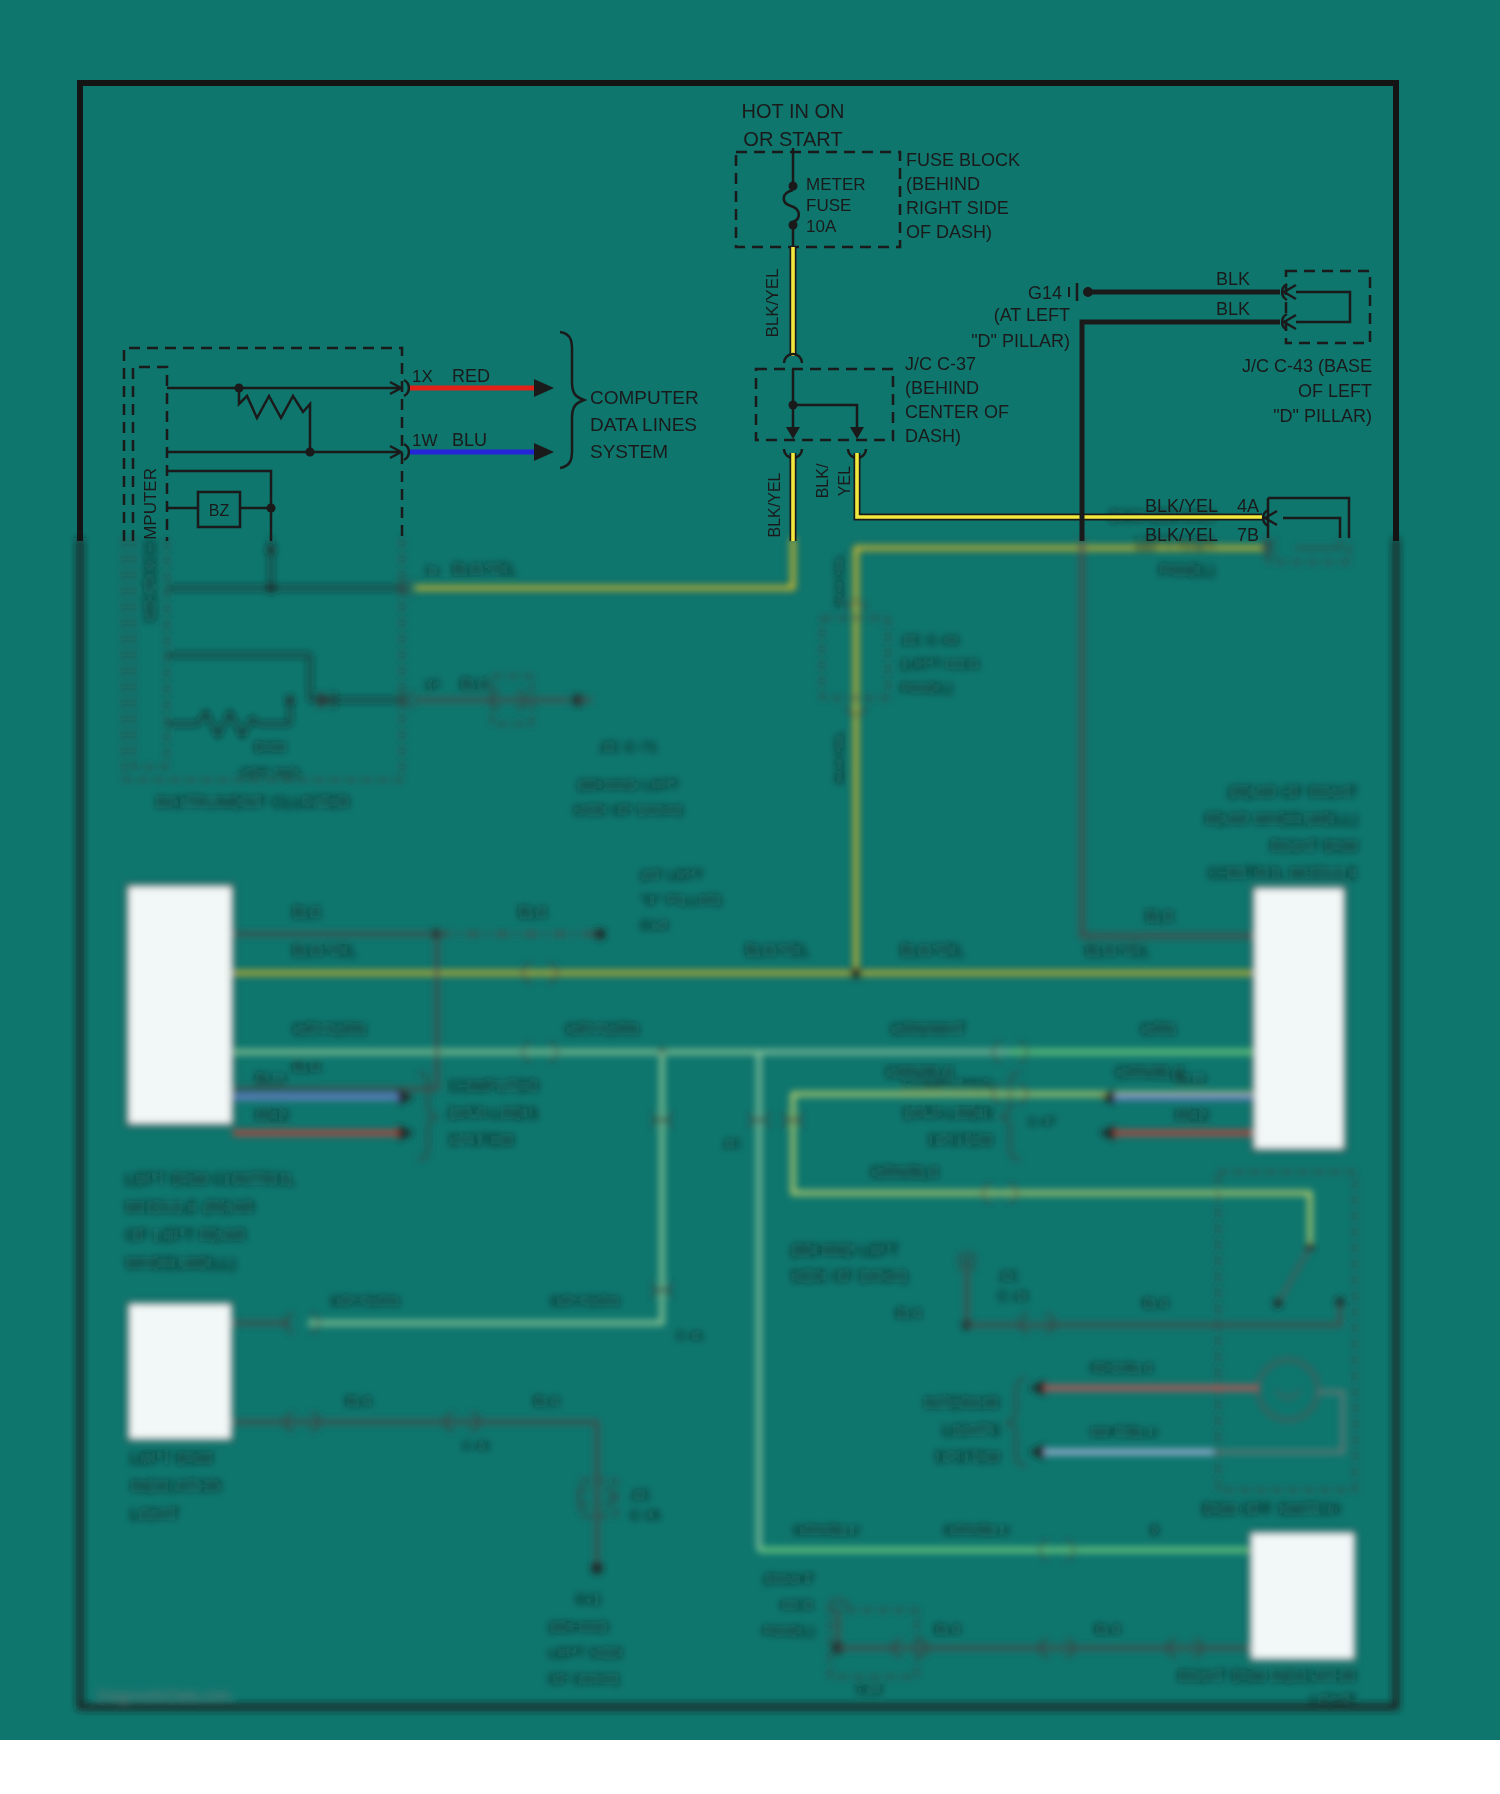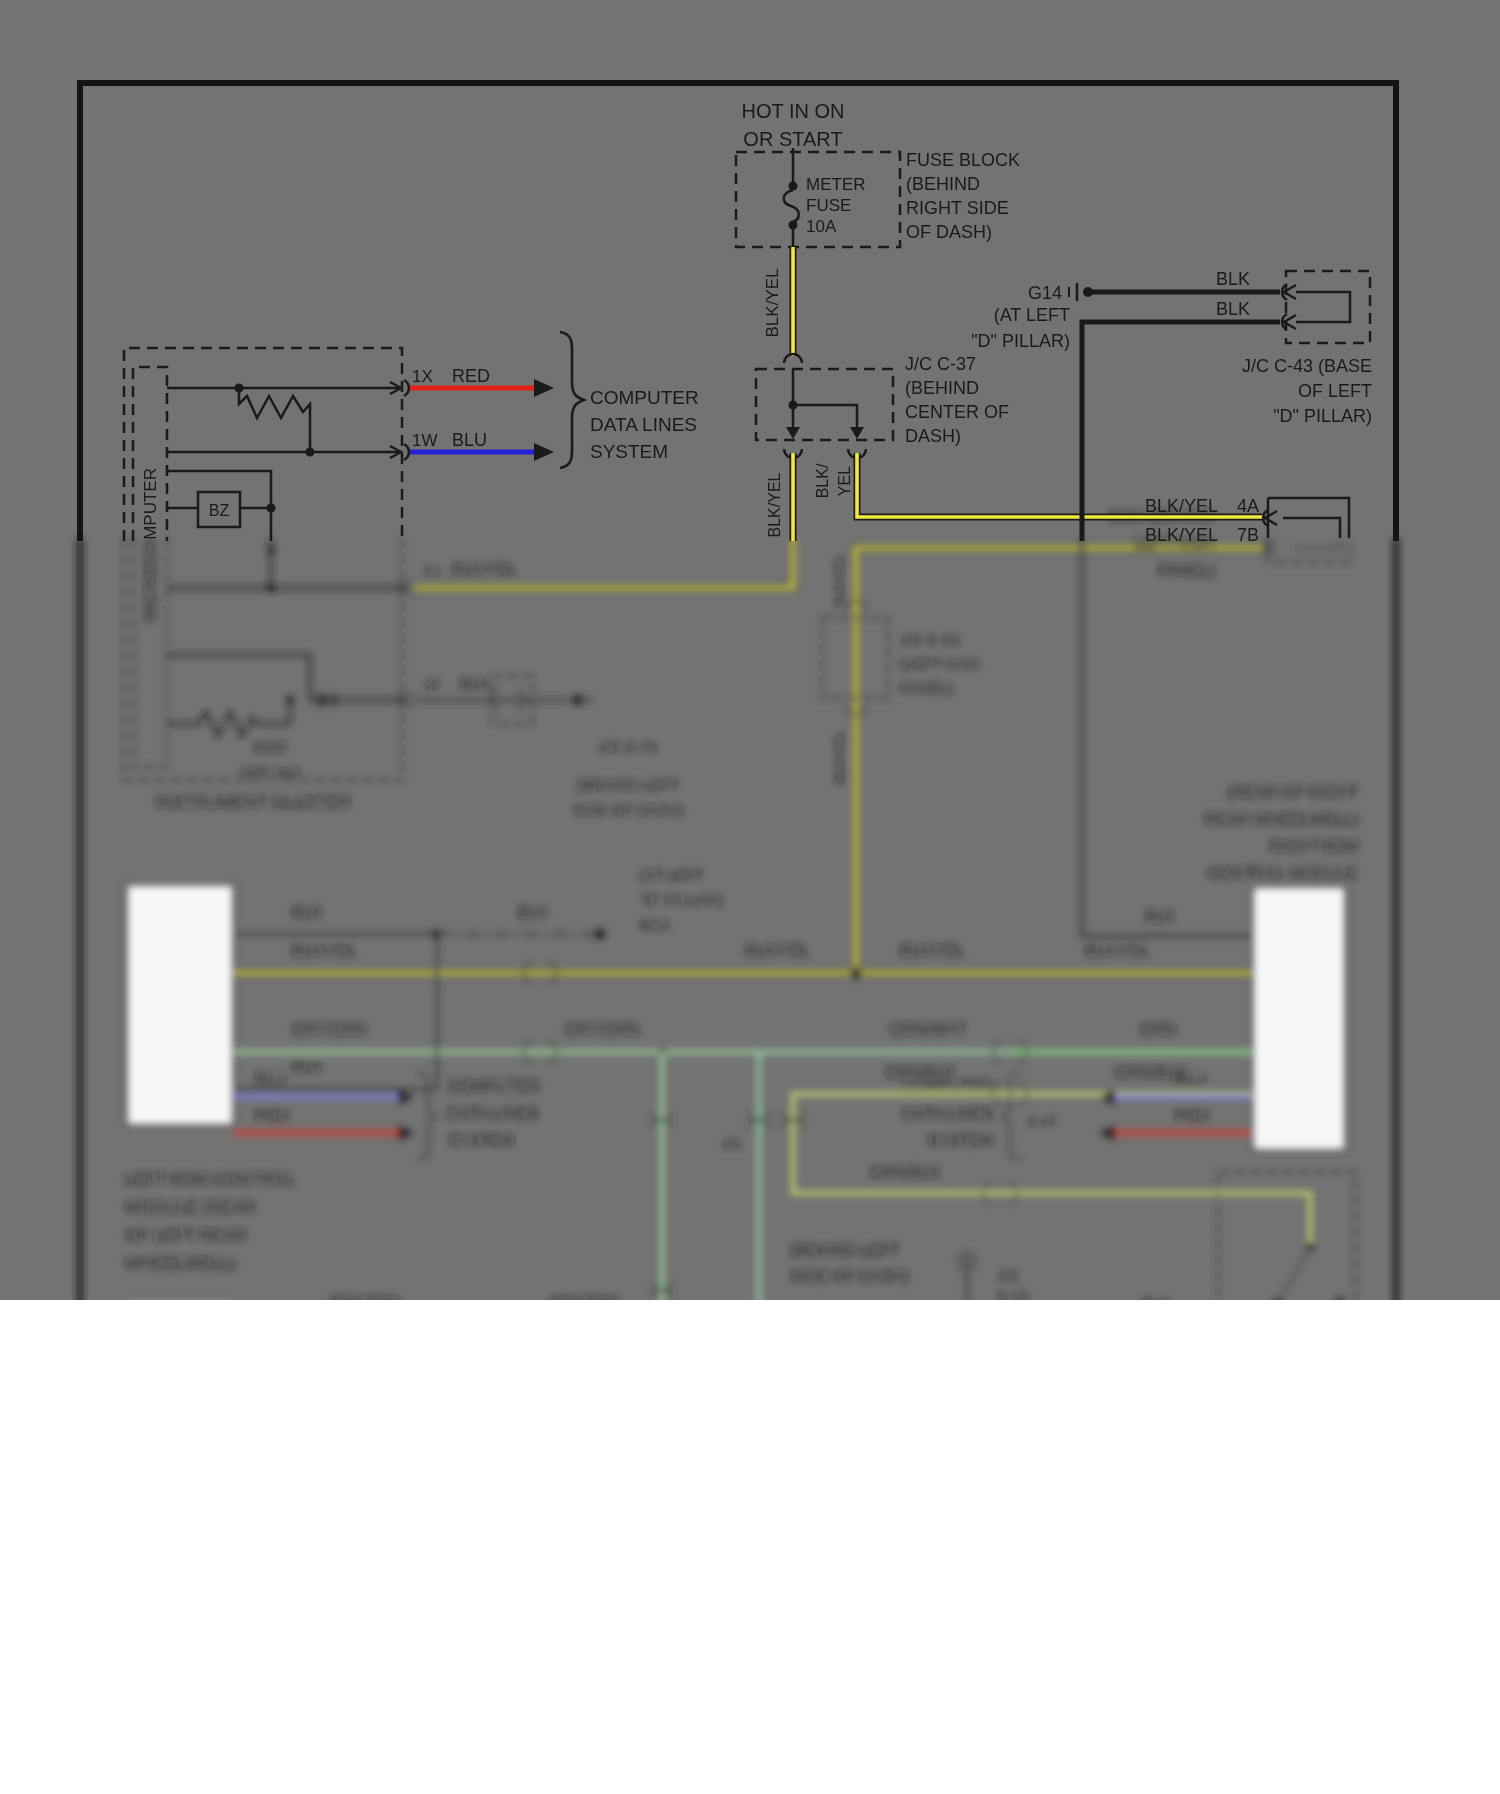--- a/index.html
+++ b/index.html
@@ -1,16 +1,16 @@
 <!DOCTYPE html>
 <html style="--ink: #1a1a1a; --red: #e32119; --blue: #2425d6; --yellow: #f2e93e; --gray_wire: #4a4a4a; --lt_grn: #97cc97; --br_grn: #7fd87f; --teal_grn: #93c8a0; --yel_grn: #c2d06a; --lavender: #b7bbe8; --red_soft: #d85050; --red_mid: #d83a30; --blue_soft: #7b7fd8;"><head>
 <meta charset="utf-8">
 <style>
   html,body{margin:0;padding:0;background:#ffffff;}
-  .page{position:relative;width:1500px;height:1300px;background:#737373;overflow:hidden;}
+  .page{position:relative;width:1500px;height:1740px;background:#0f766e;overflow:hidden;}
   svg{display:block;}
   .txt{font-family:"Liberation Sans","DejaVu Sans",sans-serif;fill:var(--ink);}
   .w{stroke:var(--ink);stroke-width:2.5;fill:none;}
   .blkw{stroke:var(--ink);stroke-width:5;fill:none;}
   .case{stroke:var(--ink);stroke-width:7;fill:none;}
   .yel{stroke:var(--yellow);stroke-width:3.6;fill:none;}
   .caseb{stroke:#2e2e2e;stroke-width:6.5;fill:none;}
   .yelb{stroke:var(--yellow);stroke-width:3.2;fill:none;}
   .gray{stroke:var(--gray_wire);stroke-width:4;fill:none;}
   .gray5{stroke:var(--gray_wire);stroke-width:5;fill:none;}

